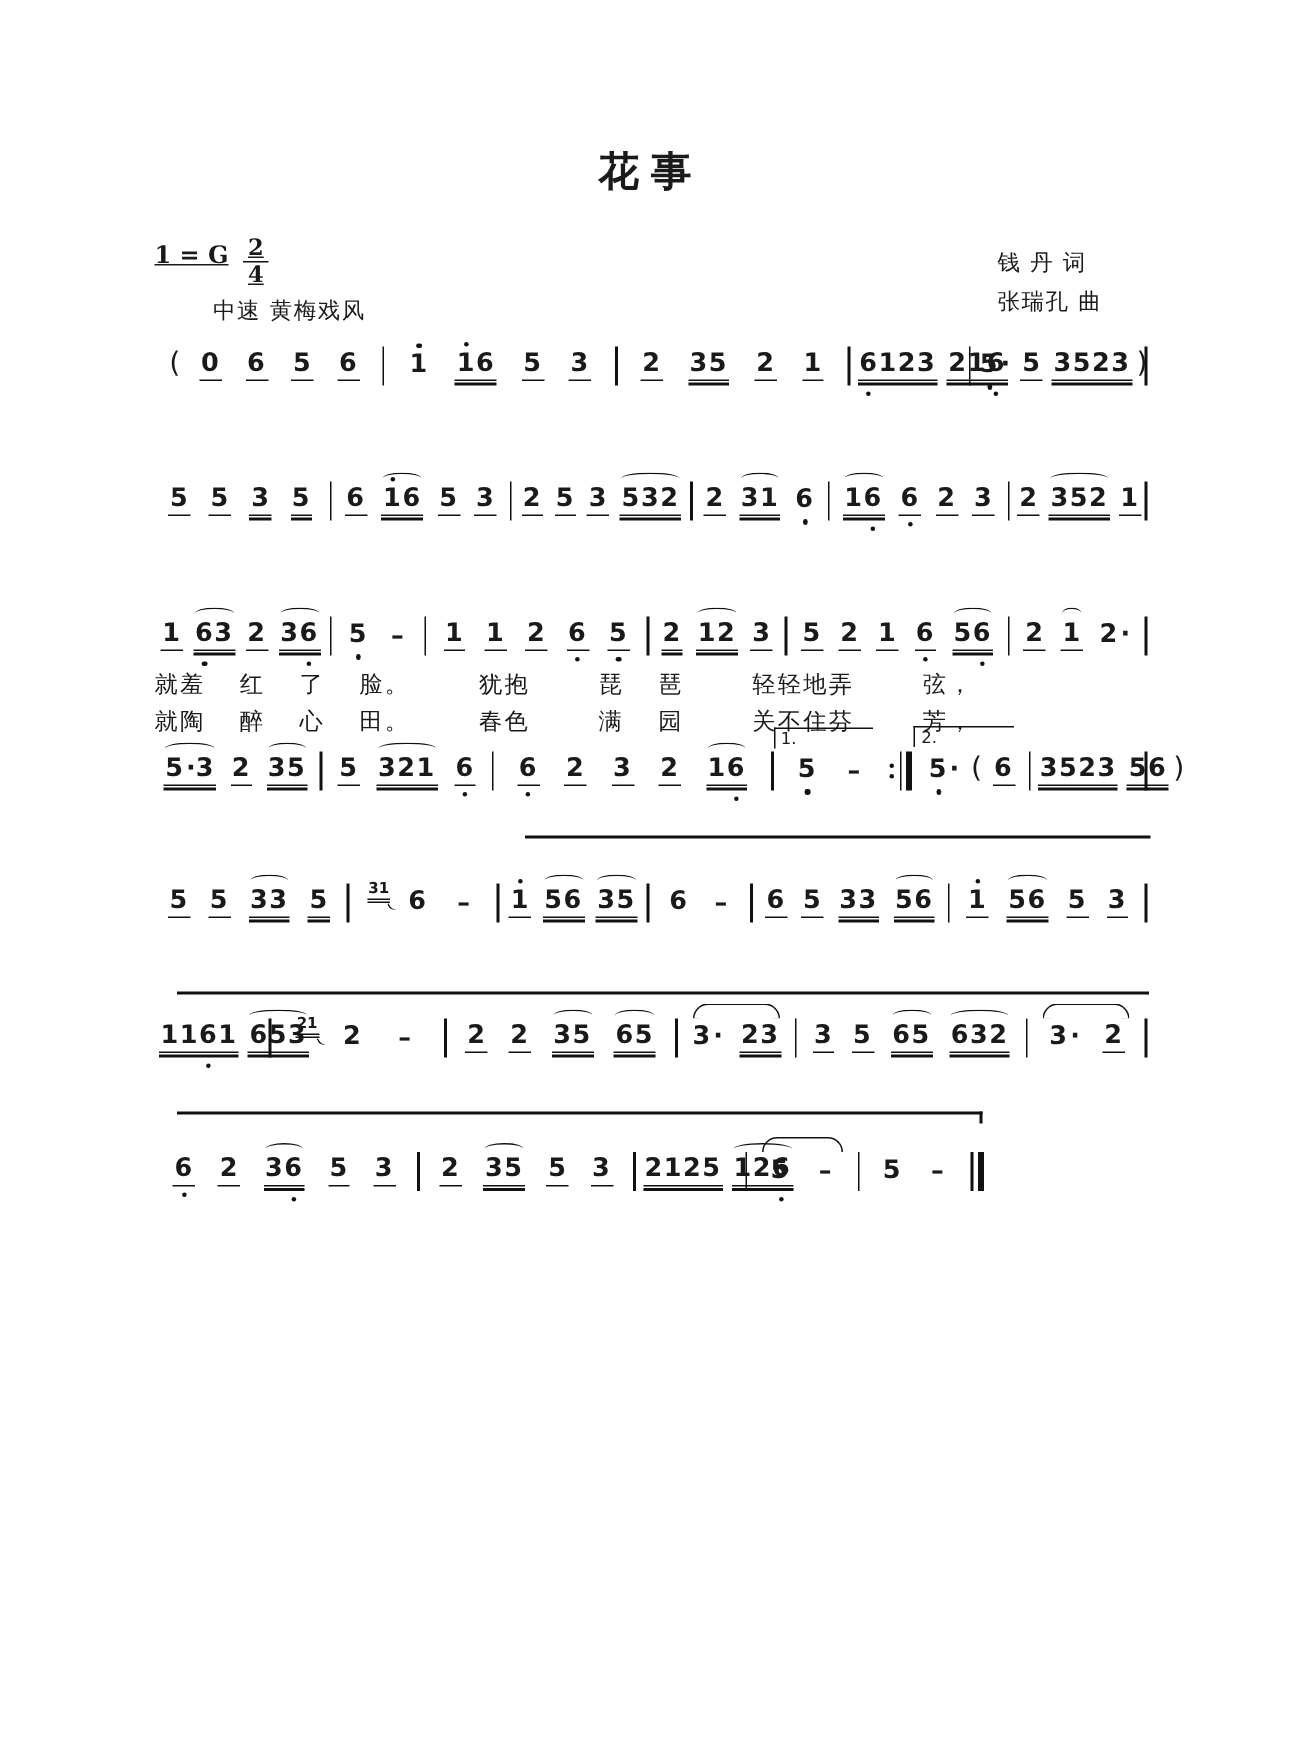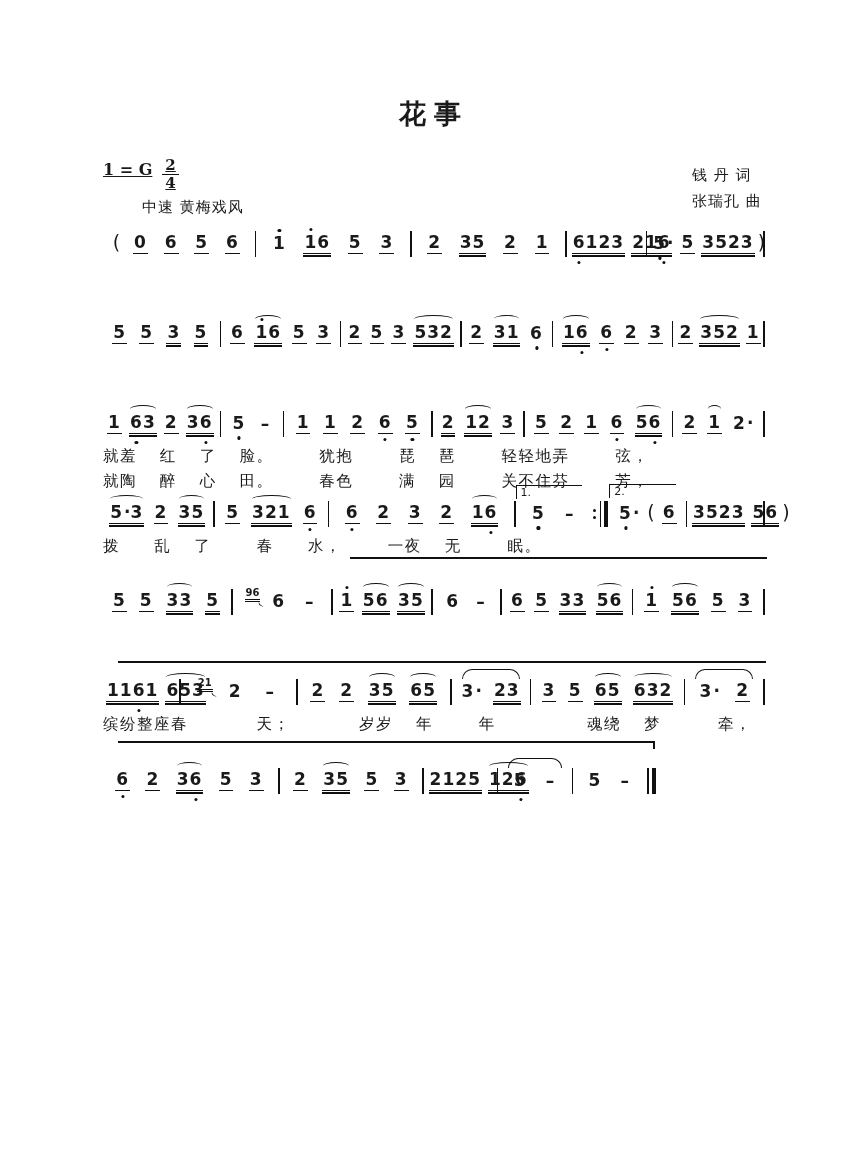--- a/index.html
+++ b/index.html
@@ -7,21 +7,21 @@
          font-family:"DejaVu Sans",sans-serif;overflow:hidden;}
   .title{position:absolute;top:96px;left:0;right:0;text-align:center;
          font-family:"DejaVu Serif",serif;font-size:27px;font-weight:700;letter-spacing:8px;}
   .keyrow{position:absolute;left:103px;top:160px;display:flex;align-items:flex-start;gap:10px;
           font-family:"DejaVu Serif",serif;font-size:16px;font-weight:700;text-decoration:underline;}
   .meter{display:inline-flex;flex-direction:column;align-items:center;line-height:1.1;
          font-size:15px;transform:translateY(-3px);}
   .meter .num{border-bottom:1.6px solid #111;padding:0 3px;}
   .meter .den{padding:0 3px;}
   .tempo{position:absolute;left:142px;top:198px;font-size:15px;letter-spacing:1px;text-align:center;}
-  .credits{position:absolute;left:692px;top:162px;font-size:15px;line-height:1.75;letter-spacing:1px;}
+  .credits{position:absolute;left:665px;top:162px;font-size:15px;line-height:1.75;letter-spacing:1px;}
 
   .system{position:absolute;left:103px;}
   .notes-row{display:flex;align-items:center;height:36px;width:100%;}
   .measure{display:flex;align-items:center;justify-content:space-evenly;position:relative;
            flex-basis:0;min-width:0;}
   .measure.arc::before{content:"";position:absolute;left:8px;right:8px;top:-13px;height:9px;
            border:1.5px solid #111;border-bottom:none;border-radius:10px 10px 0 0;}
   .volta{position:absolute;top:-19px;left:-2px;right:8px;height:13px;border-top:1.5px solid #111;
          border-left:1.5px solid #111;font-size:11px;line-height:13px;padding-left:4px;font-weight:400;}
 
@@ -436,42 +436,41 @@
               <span class="note">3</span>
             </span>
             <span class="grp u2">
               <span class="note">5</span>
               <span class="note">6</span>
             </span>
             <span class="paren">)</span>
           </div>
           <span class="bar"></span>
         </div>
-        <div class="lyric">拨   乱  了    春   水，    一夜  无    眠。</div>
       </div>
       <div class="system" style="top: 584px; width: 664px;">
         <div class="notes-row">
           <div class="measure" style="flex-grow: 4;">
             <span class="grp u1">
               <span class="note">5</span>
             </span>
             <span class="grp u1">
               <span class="note">5</span>
             </span>
             <span class="grp u2 slur">
               <span class="note">3</span>
               <span class="note">3</span>
             </span>
             <span class="grp u2">
               <span class="note">5</span>
             </span>
           </div>
           <span class="bar"></span>
           <div class="measure" style="flex-grow: 3;">
-            <span class="grace">96</span>
+            <span class="grace">31</span>
             <span class="grp">
               <span class="note">6</span>
             </span>
             <span class="dash">–</span>
           </div>
           <span class="bar"></span>
           <div class="measure" style="flex-grow: 3;">
             <span class="grp u1">
               <span class="note">1<i class="dotup"></i></span>
             </span>
@@ -601,21 +600,20 @@
             <span class="grp">
               <span class="note">3</span>
               <span class="aug">·</span>
             </span>
             <span class="grp u1">
               <span class="note">2</span>
             </span>
           </div>
           <span class="bar"></span>
         </div>
-        <div class="lyric">缤纷整座春      天；      岁岁  年    年        魂绕  梦     牵，</div>
       </div>
       <div class="system" style="top: 763px; width: 556px;">
         <div class="notes-row">
           <div class="measure" style="flex-grow: 5;">
             <span class="grp u1">
               <span class="note">6<i class="dotdown"></i></span>
             </span>
             <span class="grp u1">
               <span class="note">2</span>
             </span>

